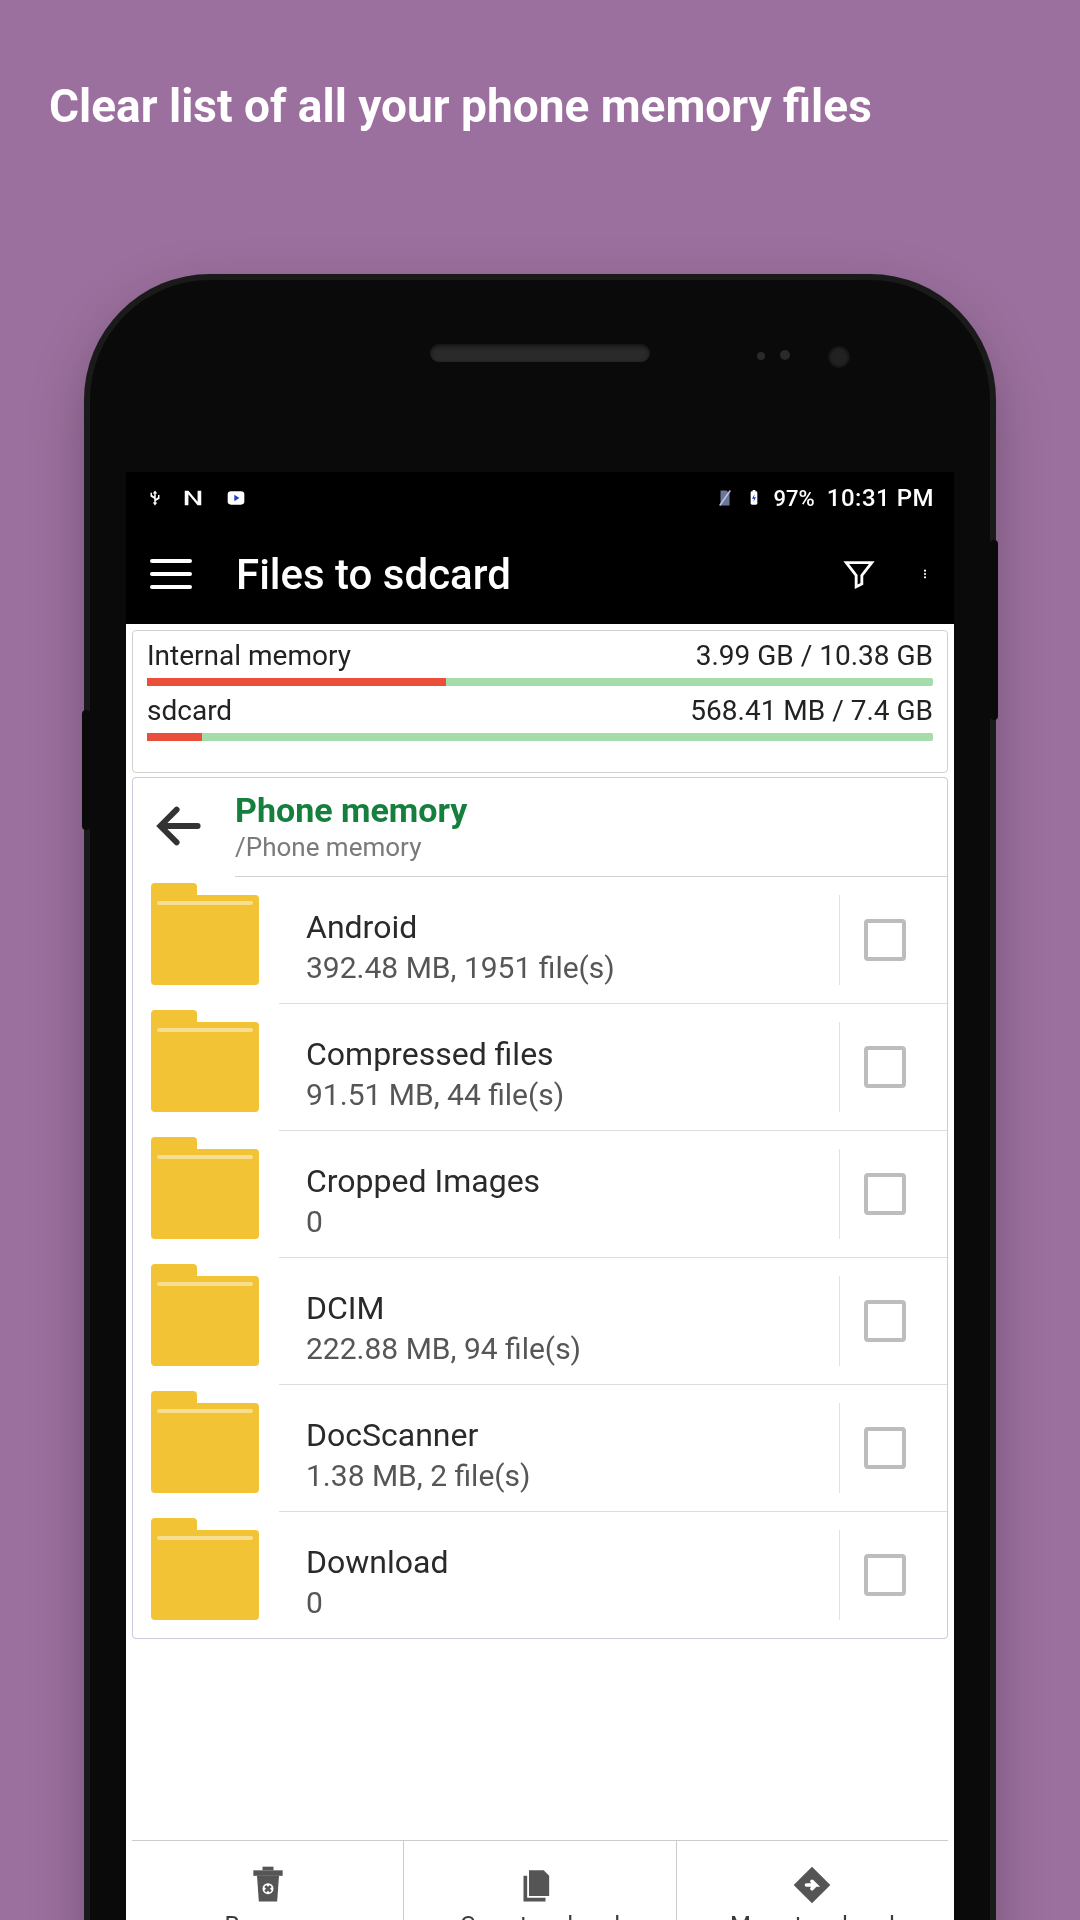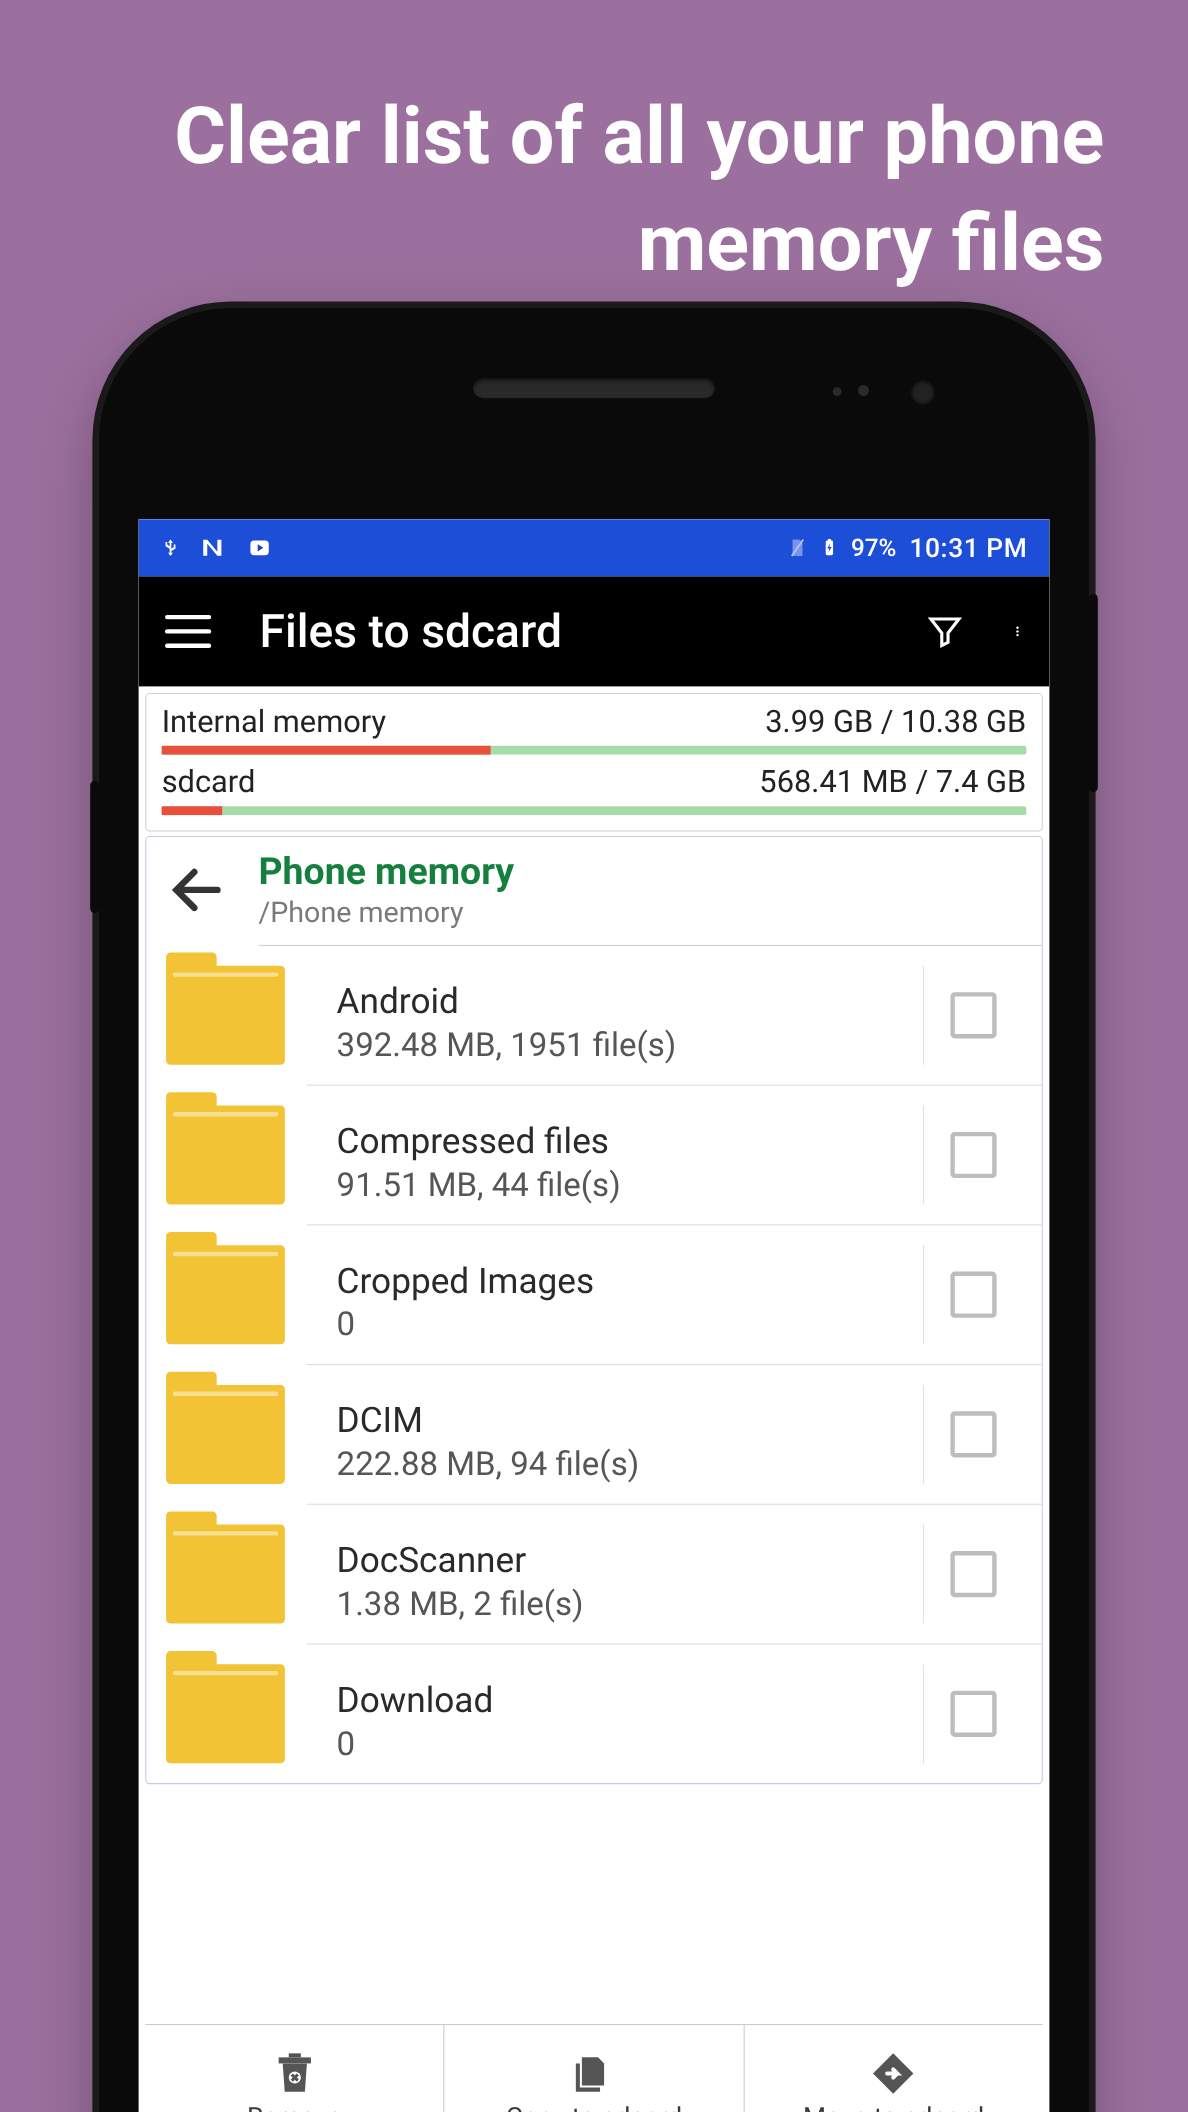--- a/index.html
+++ b/index.html
@@ -5,24 +5,24 @@
 * { margin: 0; padding: 0; box-sizing: border-box; }
 body {
   width: 1080px; height: 1920px;
   background: #9c709e;
   font-family: Roboto, Arial, sans-serif;
   overflow: hidden;
   position: relative;
 }
 .headline {
   color: #fff;
-  font-size: 72px;
+  font-size: 46px;
   font-weight: 700;
-  text-align: right;
-  padding: 75px 76px 0;
+  text-align: left;
+  padding: 75px 49px 0;
   line-height: 1.35;
 }
 .phone {
   position: absolute;
   left: 90px; top: 280px;
   width: 900px; height: 1680px;
   background: #0a0a0a;
   border-radius: 120px 120px 0 0;
   box-shadow: 0 0 0 6px #1a1a1a, 0 20px 60px rgba(0,0,0,.3);
 }
@@ -40,40 +40,40 @@
 }
 .sensor {
   position: absolute; top: 70px; right: 190px;
   width: 12px; height: 12px; border-radius: 50%; background: #222;
 }
 .screen {
   position: absolute; left: 36px; right: 36px; top: 192px; bottom: 0;
   background: #fff; overflow: hidden;
 }
 .statusbar {
-  height: 52px; background: #1d4ed8; color: #fff;
+  height: 52px; background: #000000; color: #fff;
   display: flex; align-items: center; padding: 0 20px;
   font-size: 22px; font-weight: 500;
 }
 .status-left { display: flex; gap: 16px; align-items: center; }
 .status-right { margin-left: auto; display: flex; gap: 12px; align-items: center; }
 .status-right .time { font-size: 24px; letter-spacing: .5px; }
 .appbar {
   height: 100px; background: #000000; color: #fff;
   display: flex; align-items: center; padding: 0 24px;
 }
 .hamburger { width: 42px; height: 30px; display: flex; flex-direction: column; justify-content: space-between; }
 .hamburger span { height: 4px; background: #fff; border-radius: 2px; }
 .app-title { font-size: 42px; font-weight: 500; margin-left: 44px; }
 .appbar-actions { margin-left: auto; display: flex; gap: 44px; align-items: center; }
 .filter-icon svg, .more-icon svg, .status-left svg, .status-right svg { display: block; }
 
 .storage-panel {
   margin: 6px 6px 4px; background: #fff; border: 1px solid #d0d0d0; border-radius: 4px;
-  padding: 8px 14px 6px;
+  padding: 8px 14px 23px;
 }
 .storage-row { display: flex; justify-content: space-between; font-size: 28px; color: #222; margin-top: 4px;}
 .storage-row:first-child { margin-top: 0; }
 .bar { height: 8px; background: #a6dcab; margin: 6px 0 8px; position: relative; border-radius: 2px; }
 .bar .fill { position: absolute; left: 0; top: 0; bottom: 0; background: #e94f3a; }
 
 .browser {
   margin: 0 6px; border: 1px solid #c9c9e0; border-radius: 4px; background: #fff;
 }
 .nav-header {

